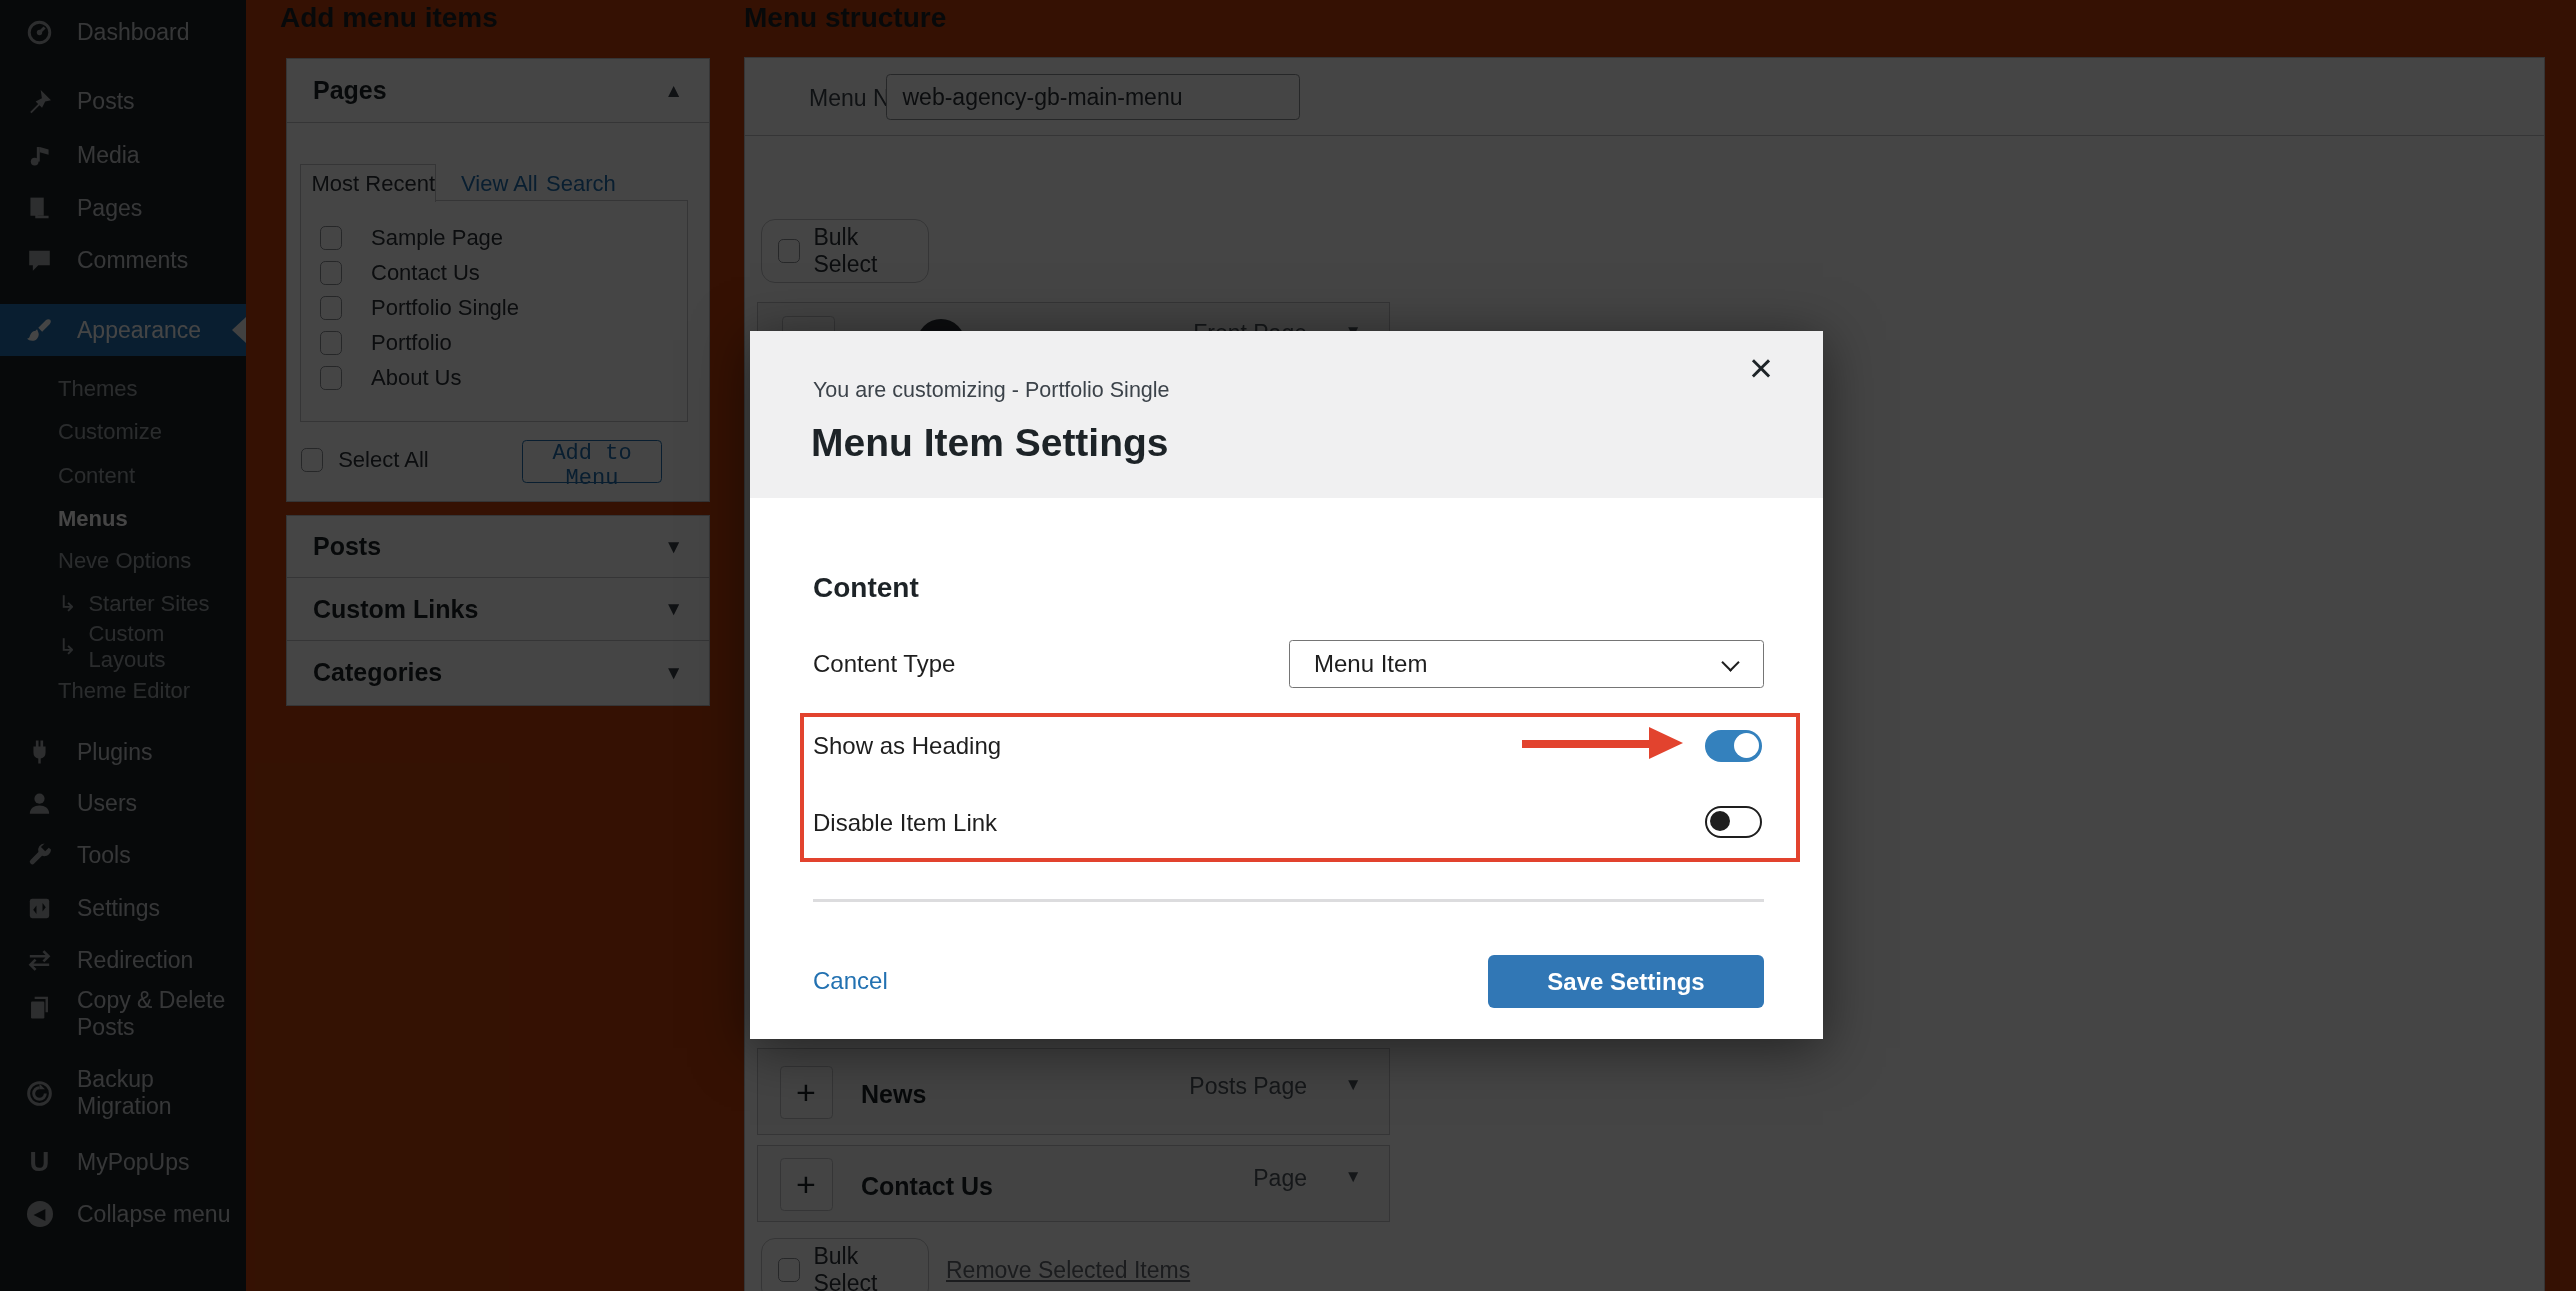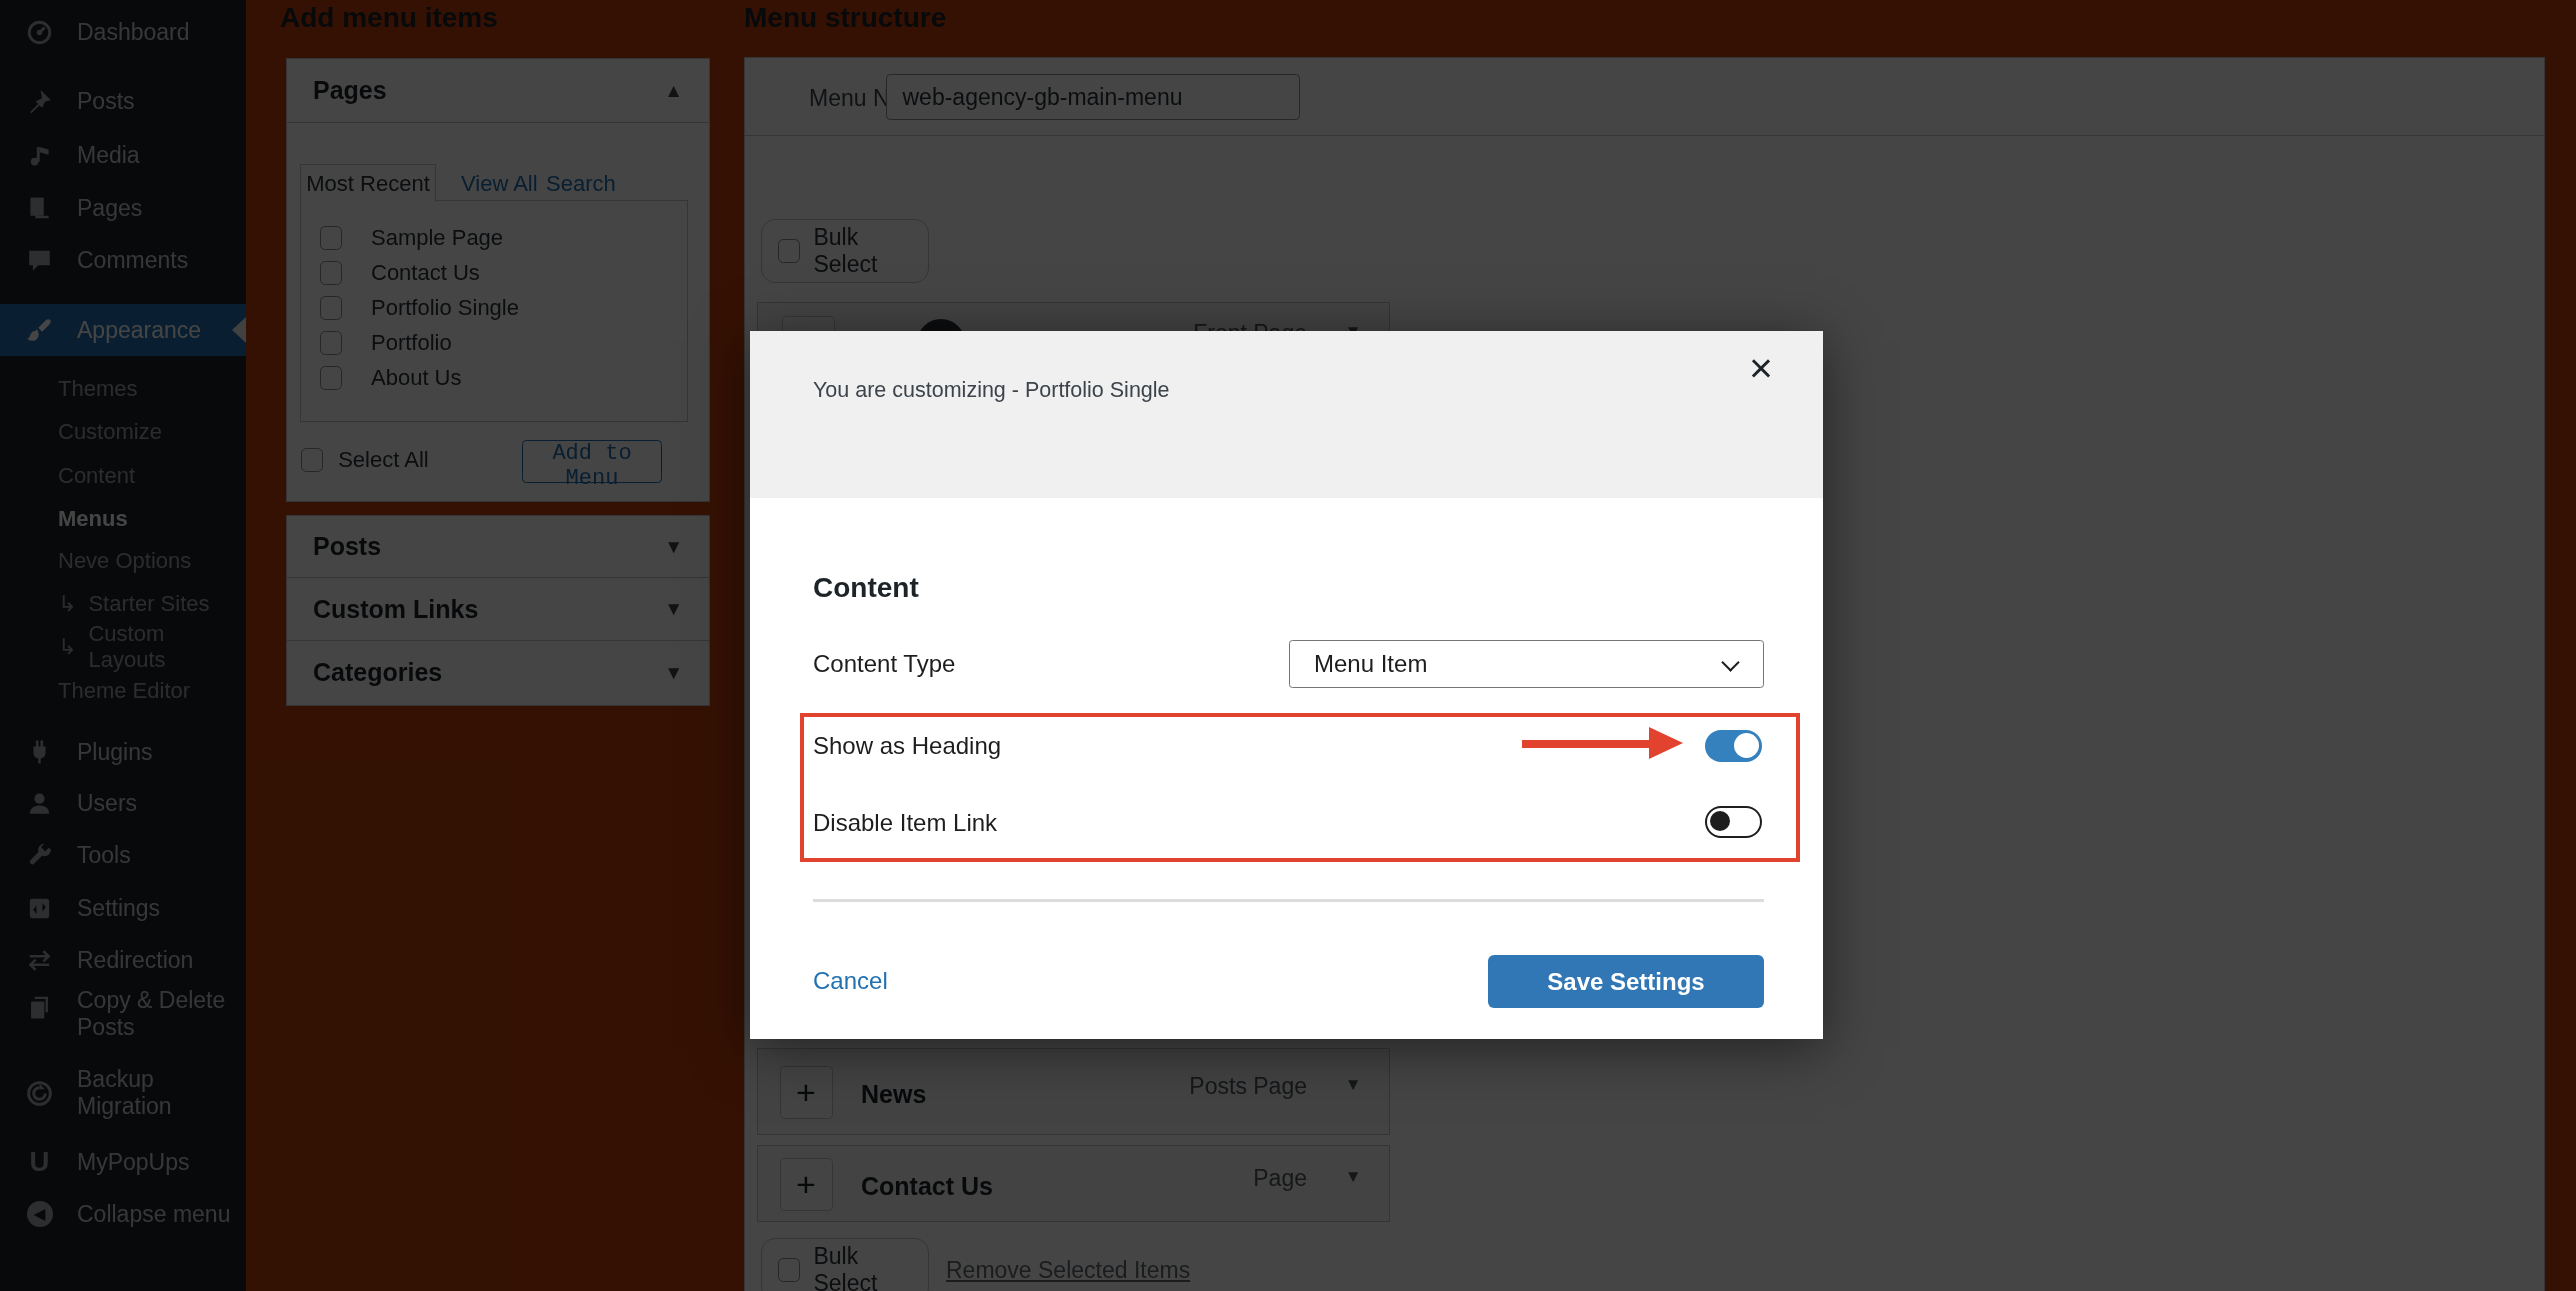--- a/index.html
+++ b/index.html
@@ -238,21 +238,21 @@
     </div>
   </div>
 
   <div class="col-heading" style="left:280px;top:1.7px">Add menu items</div>
 
   <div class="panel" style="left:286px;top:58px;width:424px;height:444px">
     <div style="position:absolute;left:0;top:0;width:100%;height:64px;border-bottom:1.7px solid #c3c4c7;display:flex;align-items:center;justify-content:space-between;padding:0 26px;cursor:pointer">
       <span class="acc-title">Pages</span>
       <span class="caret">▲</span>
     </div>
-    <div style="position:absolute;left:13px;top:105px;width:136px;height:38px;border:1.7px solid #c3c4c7;border-bottom:none;background:#fff;display:flex;align-items:center;justify-content:center;font-size:22px;color:#2c3338;z-index:2">
+    <div style="position:absolute;left:13px;top:105px;width:136px;height:38px;border:1.7px solid #c3c4c7;border-bottom:none;background:#fff;display:flex;align-items:center;justify-content:flex-end;font-size:22px;color:#2c3338;z-index:2">
       <span>Most Recent</span>
     </div>
     <a class="tab-link" style="position:absolute;left:174px;top:112px">View All</a>
     <a class="tab-link" style="position:absolute;left:259px;top:112px">Search</a>
 
     <div style="position:absolute;left:13px;top:141px;width:388px;height:222px;border:1.7px solid #c3c4c7;background:#fff;padding:19px 0 0 19px">
       <div class="pg-row">
           <span class="cb"></span>
           <span>Sample Page</span>
         </div>
@@ -345,20 +345,21 @@
       <span>Bulk Select</span>
     </div>
     <a class="remove-link" style="left:201px;top:1199px">Remove Selected Items</a>
   </div>
 
   <div class="dim"></div>
 
   <div class="modal">
     <div class="modal-header">
       <div class="modal-kicker">You are customizing - Portfolio Single</div>
+      <div class="modal-title">Menu Item Settings</div>
       <div class="modal-close">×</div>
     </div>
 
     <div class="section-title">Content</div>
 
     <div class="m-label" style="top:319px">Content Type</div>
     <div class="select">
       <span>Menu Item</span>
       <span class="chev"></span>
     </div>

